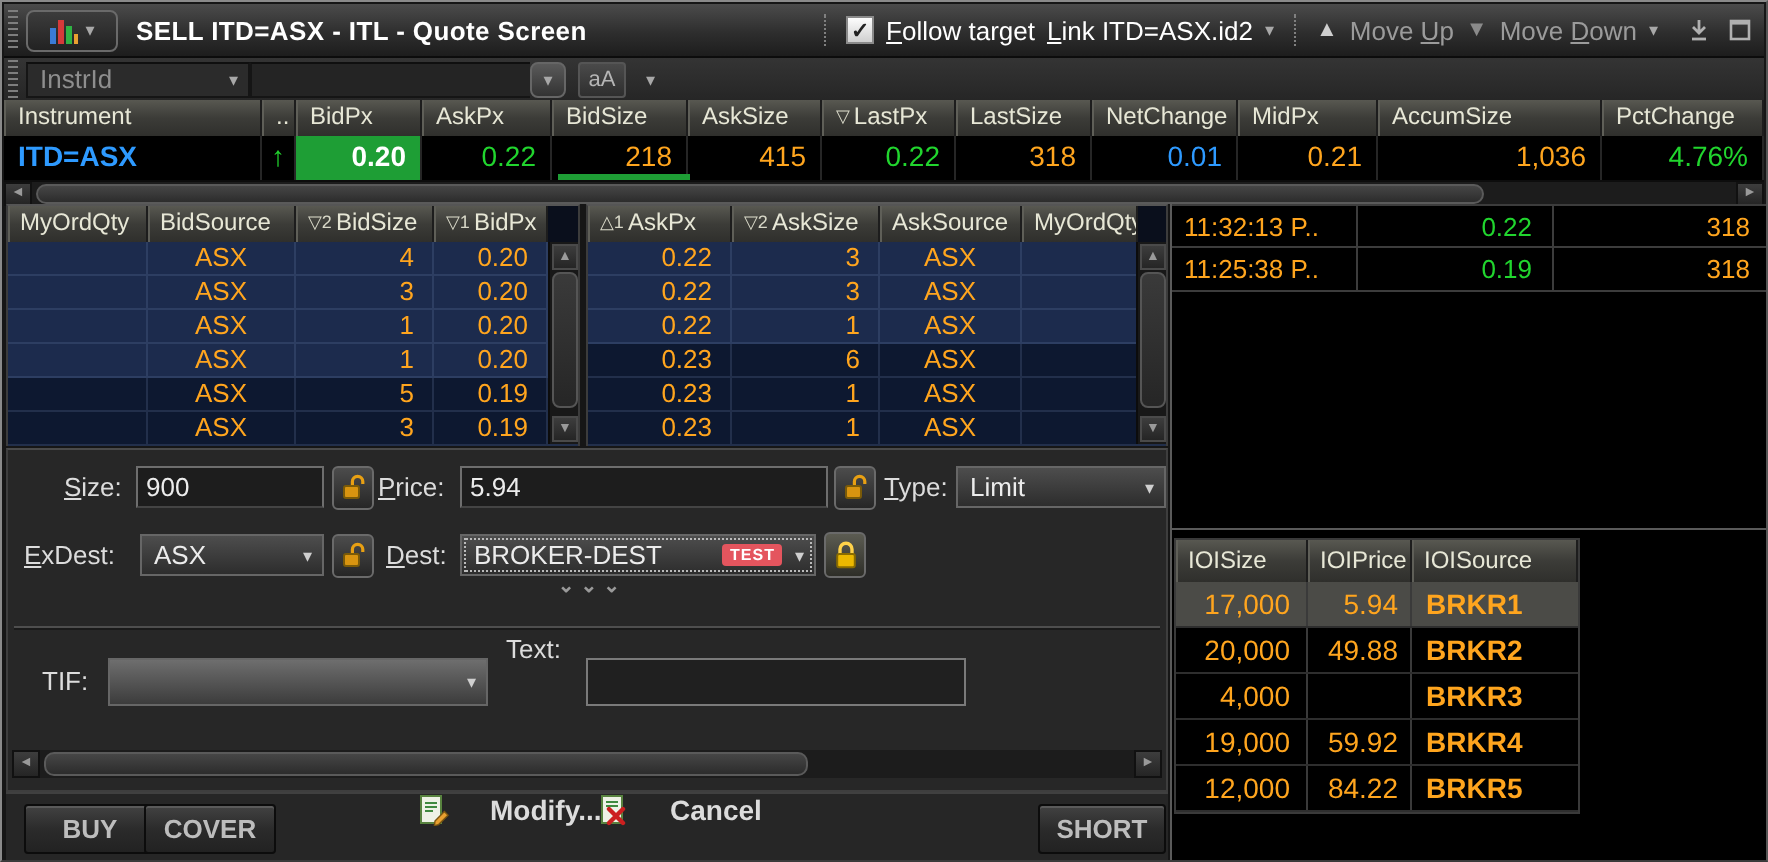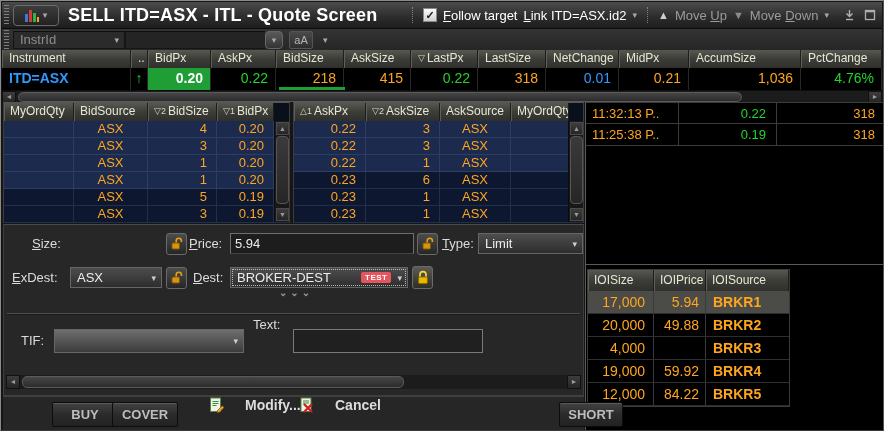--- a/index.html
+++ b/index.html
@@ -17,21 +17,21 @@
     background:linear-gradient(#4b4b4b,#2e2e2e 55%,#1d1d1d);
     display:flex; align-items:center; color:#fff; border-bottom:1px solid #0c0c0c;
   }
   .grip{ width:5px; height:20px; margin:0 4px 0 2px;
     background:repeating-linear-gradient(to bottom,#7e7e7e 0 1px,transparent 1px 3px);
   }
   .app-icon-btn{
     width:46px; height:21px; border:1px solid #6a6a6a; border-radius:4px;
     background:linear-gradient(#3c3c3c,#222); display:flex; align-items:center; justify-content:center; gap:4px;
   }
-  .title-text{ font-size:18px; font-weight:bold; margin-left:9px; letter-spacing:.2px; }
+  .title-text{ font-size:13px; font-weight:bold; margin-left:9px; letter-spacing:.2px; }
   .tb-right{ margin-left:auto; display:flex; align-items:center; gap:6px; padding-right:6px; font-size:13px; }
   .checkbox{ width:14px; height:14px; background:linear-gradient(#fdfdfd,#cfcfcf); border:1px solid #8a8a8a;
     display:flex; align-items:center; justify-content:center; font-size:11px; font-weight:bold; color:#222; }
   .dd-arrow{ color:#a8a8a8; font-size:9px; }
   .tb-sep{ width:1px; height:16px; border-left:1px dotted #808080; margin:0 4px; }
   .move-label{ color:#9b9b9b; }
   .arrow-up-glyph{ color:#cfcfcf; font-size:11px; }
   .arrow-down-glyph{ color:#8a8a8a; font-size:11px; }
   .win-ctl{ display:flex; align-items:center; gap:8px; margin-left:8px; }
 
@@ -154,21 +154,21 @@
   .chevrons{ position:absolute; left:252px; top:62px; width:80px; text-align:center; color:#9a9a9a;
     font-size:10px; letter-spacing:3px; font-weight:bold; }
   .form-sep{ position:absolute; left:3px; right:3px; top:88px; border-top:1px solid #4e4e4e; border-bottom:1px solid #1a1a1a; }
   .tif-select{ background:linear-gradient(#6e6e6e,#3c3c3c); }
   .form-hscroll{ left:2px; top:150px; width:575px; position:absolute; height:14px; background:#1c1c1c; }
 
   
   .action-bar{ position:absolute; left:2px; top:395px; width:581px; height:34px; background:#262626; border-top:1px solid #404040; }
   .act-btn{ position:absolute; top:5px; height:25px; border:1px solid #0c0c0c; border-radius:2px;
     background:linear-gradient(#424242,#2b2b2b 50%,#222); box-shadow:inset 0 1px 0 #5a5a5a;
-    color:#bdbdbd; font-size:13px; font-weight:bold; text-align:center; line-height:23px;margin-left:40px; }
+    color:#bdbdbd; font-size:13px; font-weight:bold; text-align:center; line-height:23px; }
   .sell-btn{ background:linear-gradient(#f23a2e,#cf0e0e 45%,#b30404); box-shadow:inset 0 1px 0 #ff8a80;
     border-color:#6e0000; color:#fff; }
   .link-act{ position:absolute; top:0; display:flex; align-items:center; gap:20px; color:#dcdcdc; font-size:14px;font-weight:bold; }
 </style>
 </head>
 <body>
 
 <div class="window">
 
   <div class="titlebar">
@@ -408,20 +408,21 @@
         <div class="ic-size">12,000</div>
           <div class="ic-price">84.22</div>
           <div class="ic-source">BRKR5</div>
       </div>
     </div>
   </div>
 
   <div class="form-panel">
 
     <span class="flabel" style="left:28px; top:11px;"><span class="mn">S</span><span>ize:</span></span>
+    <input class="finput" style="left: 64px; top: 8px; width: 94px;" value="900">
     <div class="lock-btn" style="left:162px; top:8px;">
       <svg width="14" height="14" viewBox="0 0 14 14">
         <path d="M6.2 6 V3.8 a2.6 2.6 0 0 1 5.2 0 V5" fill="none" stroke="#e8a013" stroke-width="1.6"></path>
         <rect x="2" y="6" width="7.5" height="6" rx="1" fill="#d89410" stroke="#7a5a08"></rect>
       </svg>
     </div>
     <span class="flabel" style="left:185px; top:11px;"><span class="mn">P</span><span>rice:</span></span>
     <input class="finput" style="left: 226px; top: 8px; width: 184px;" value="5.94">
     <div class="lock-btn" style="left:413px; top:8px;">
       <svg width="14" height="14" viewBox="0 0 14 14">

